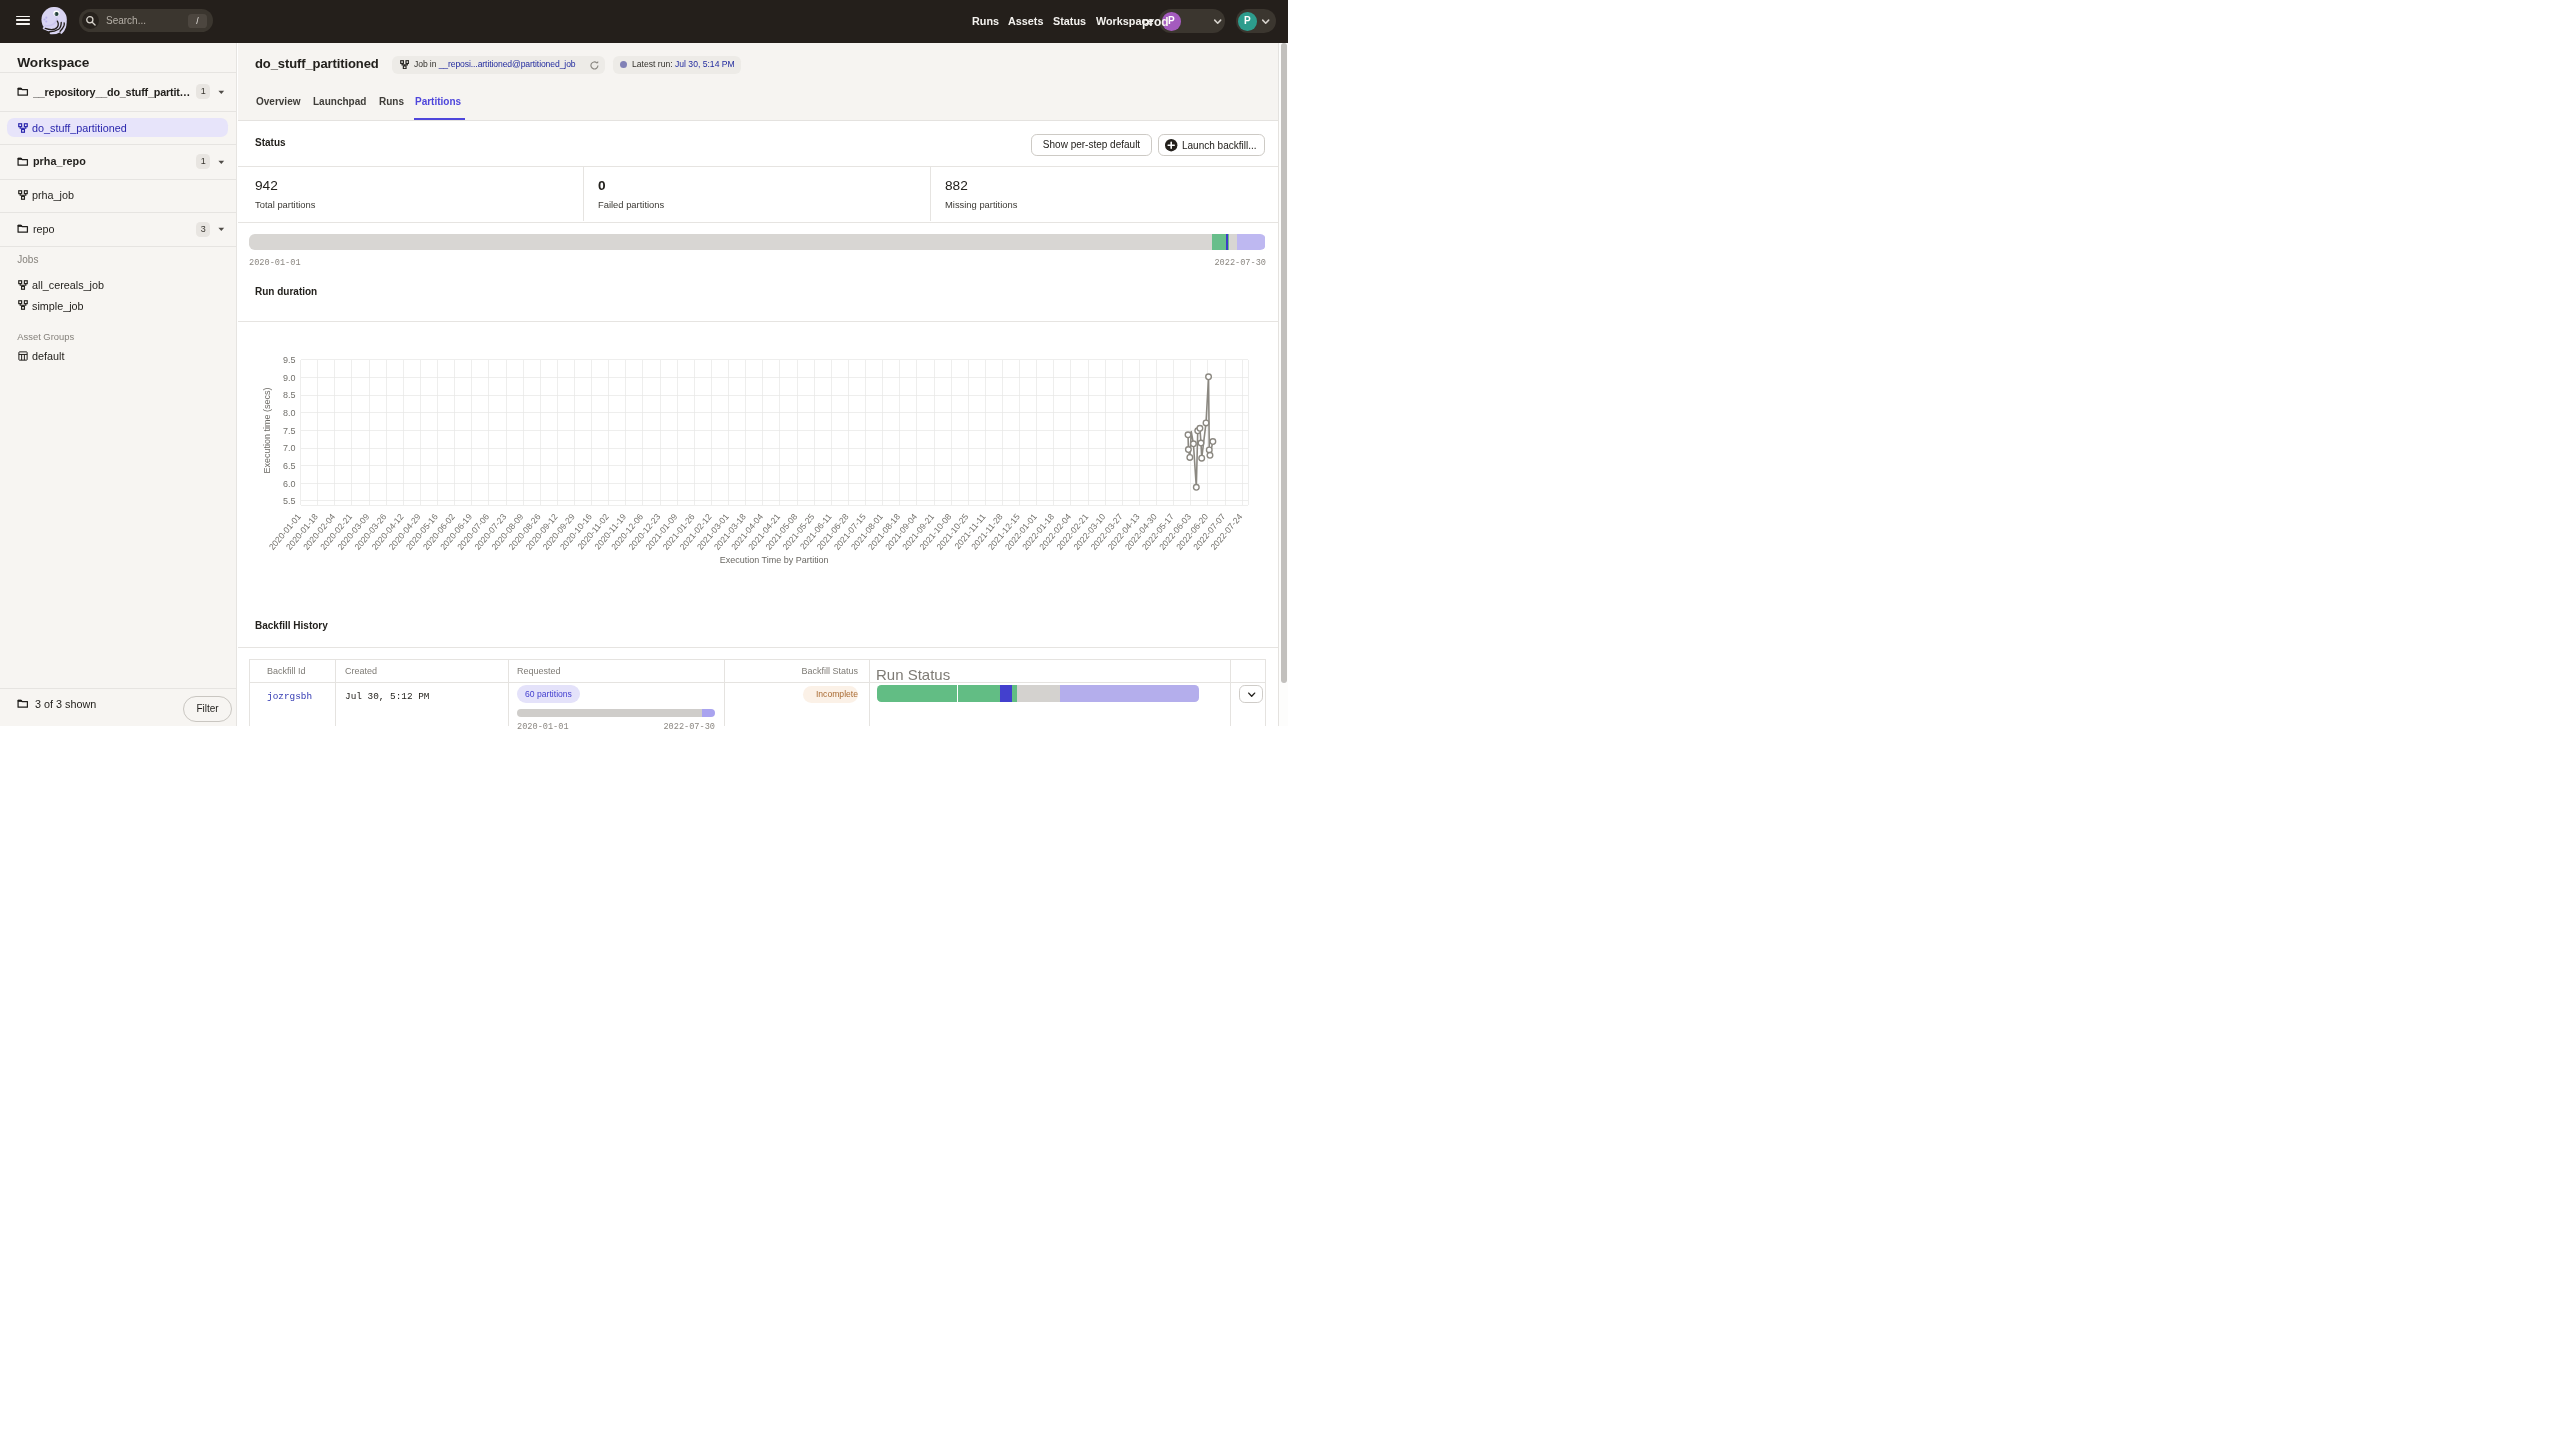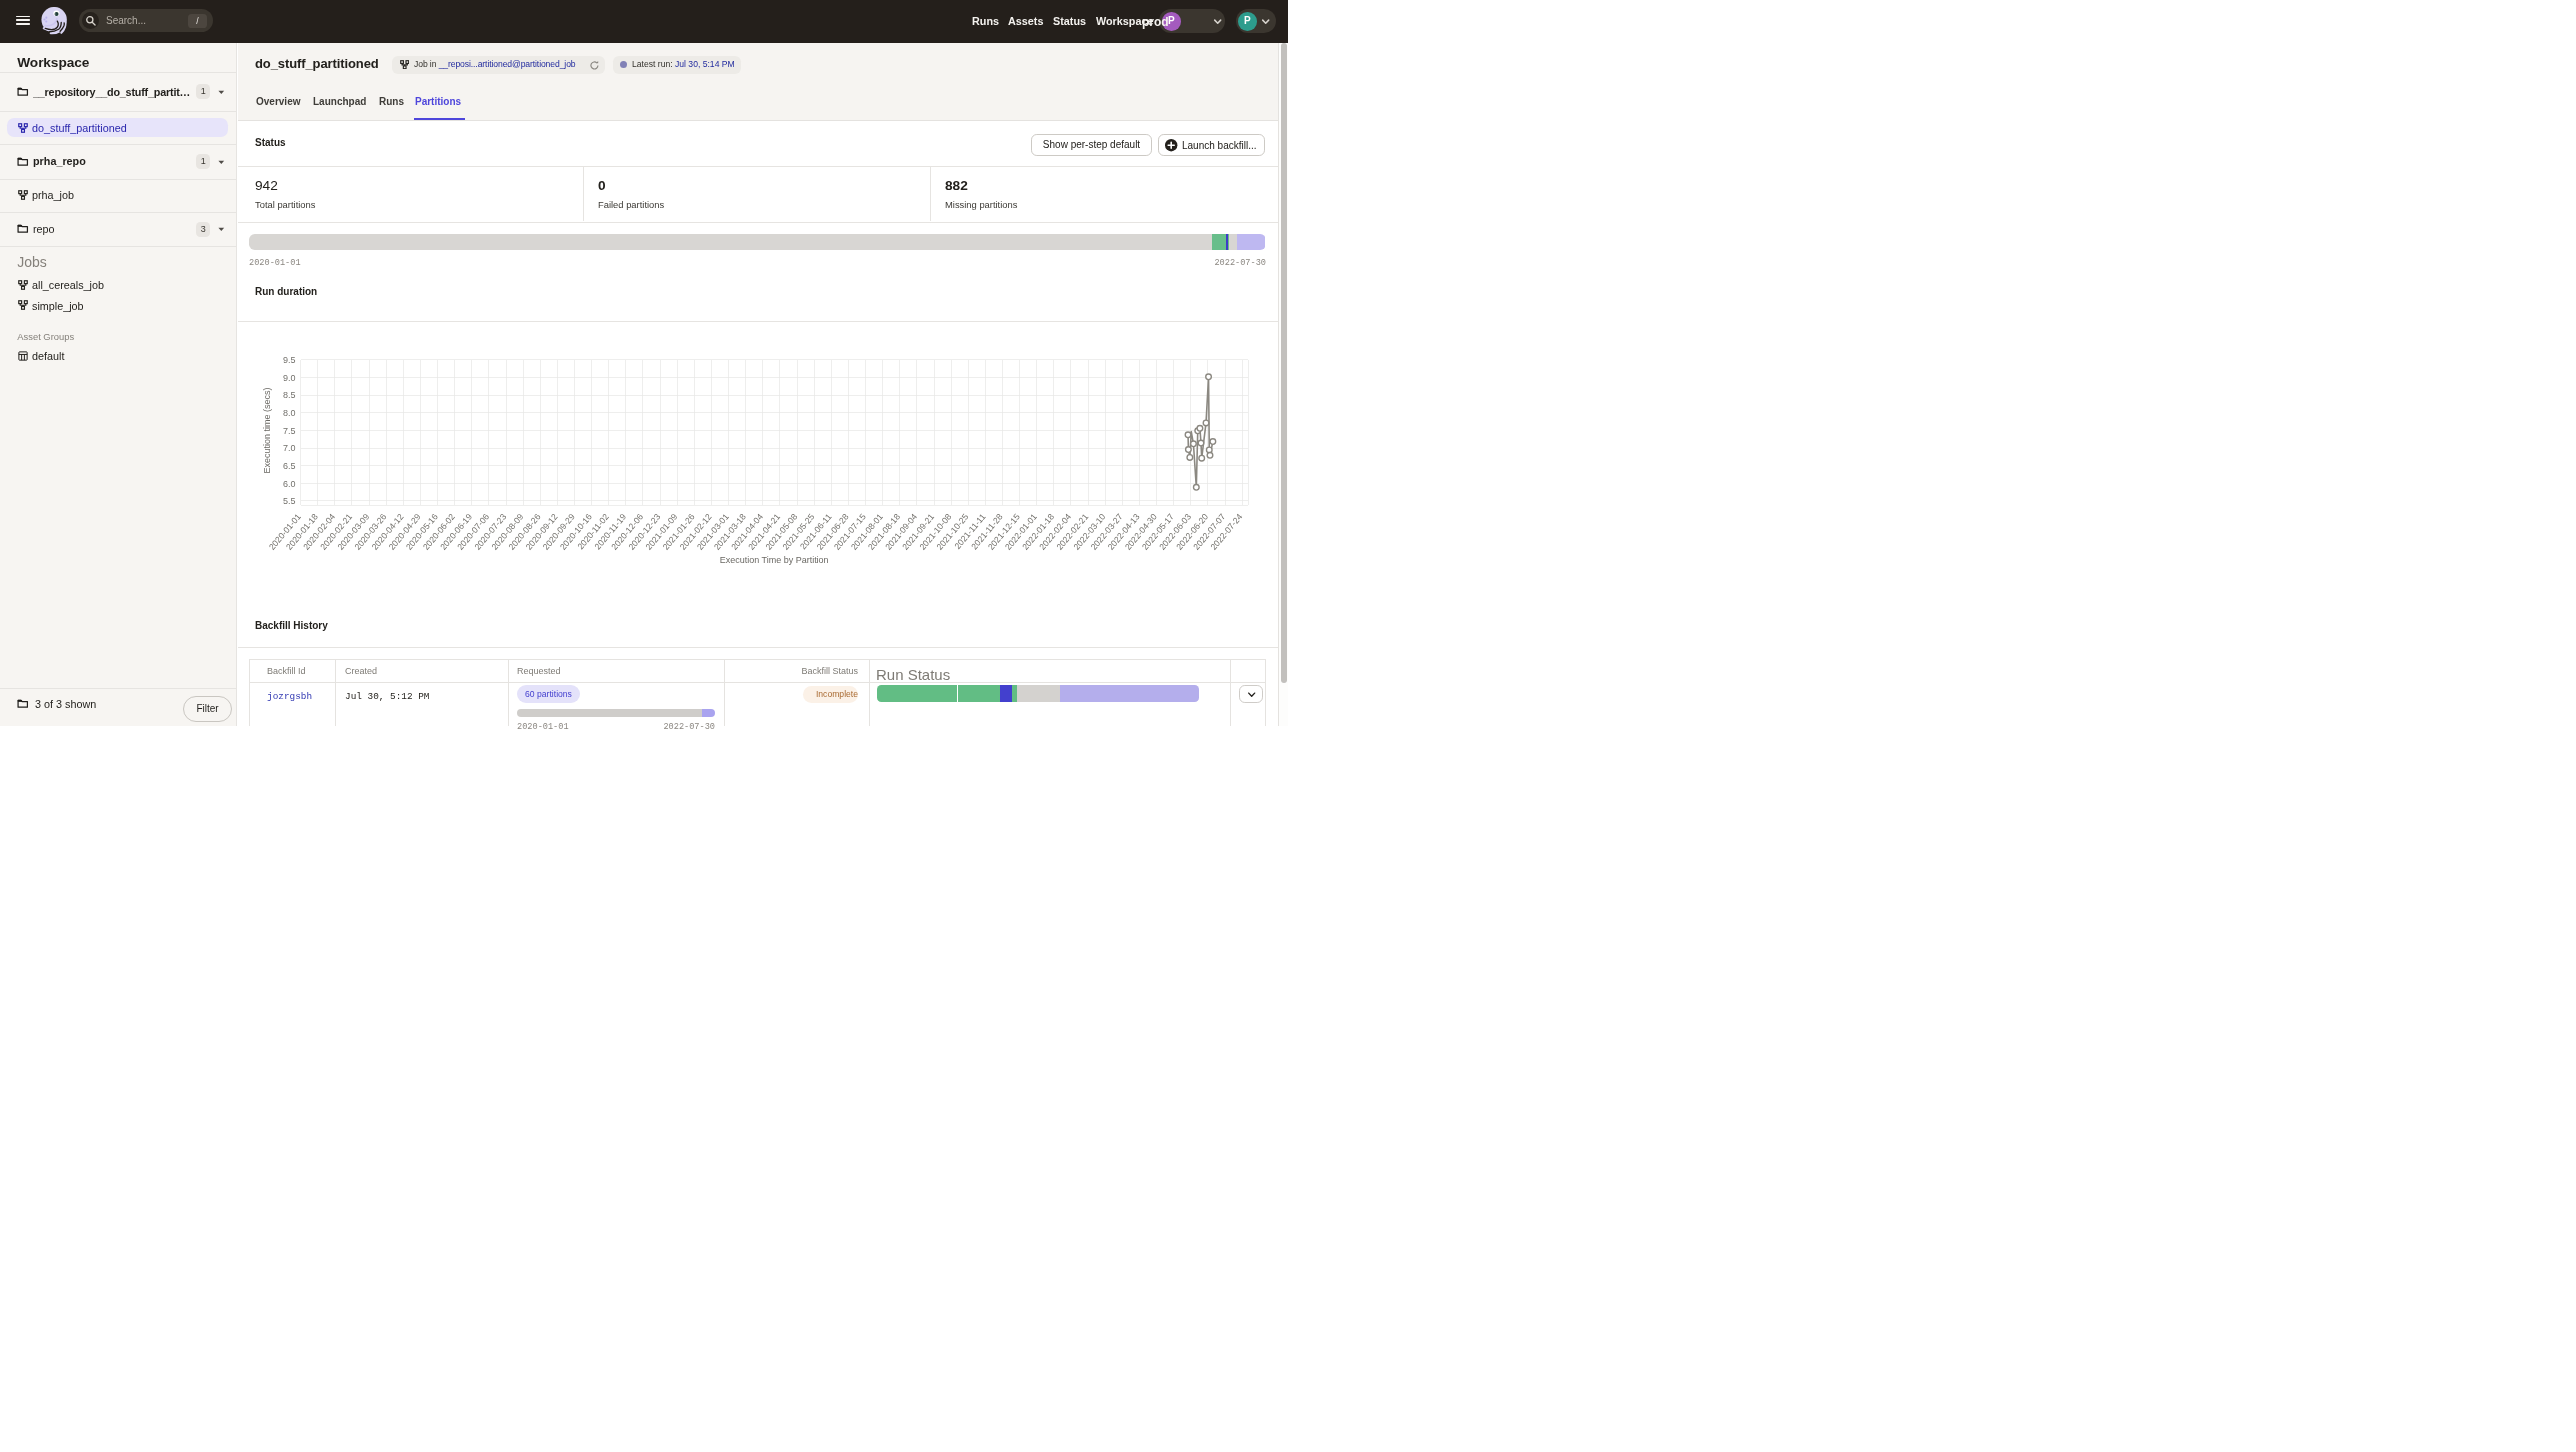--- a/index.html
+++ b/index.html
@@ -101,21 +101,21 @@
     <div class="abs nw" style="left:32px;top:189px;font-size:10.8px;color:#25231f">prha_job</div>
     <svg style="position:absolute;left:17.3px;top:223px" width="11.5" height="11.5" viewBox="0 0 16 16">
       <path d="M1.5 3.2 h4.2 l1.6 1.8 h7.2 v7.8 h-13 z" fill="none" stroke="#211f1c" stroke-width="1.7" stroke-linejoin="round"></path>
       <path d="M1.5 3.2 h4.2 l1.3 1.5 h-5.5 z" fill="#211f1c" stroke="#211f1c" stroke-width="1.2"></path>
     </svg>
     <div class="abs nw" style="left:33px;top:223px;font-size:10.8px;font-weight:400;color:#211f1c">repo</div>
     <div class="abs" style="left:196px;top:222px;width:14.4px;height:15px;background:#e8e5e1;border-radius:4.3px;font-size:9px;color:#38352f;text-align:center;line-height:15px">3</div>
     <svg style="position:absolute;left:217px;top:225px" width="8.6" height="8.6" viewBox="0 0 12 12">
       <path d="M2 4 l4 4.4 4-4.4 z" fill="#4f4c47"></path>
     </svg>
-    <div class="abs nw" style="left:17.3px;top:254px;font-size:14px;color:#85817b">Jobs</div>
+    <div class="abs nw" style="left:17.3px;top:254px;font-size:10px;color:#85817b">Jobs</div>
     <svg style="position:absolute;left:17.6px;top:280px" width="10" height="10" viewBox="0 0 16 16">
       <g fill="none" stroke="#25231f" stroke-width="1.9">
         <rect x="1.2" y="1.2" width="4.6" height="4.6"></rect>
         <rect x="10.2" y="1.2" width="4.6" height="4.6"></rect>
         <rect x="5.7" y="10.2" width="4.6" height="4.6"></rect>
         <path d="M3.5 5.8 v2.6 h9 v-2.6 M8 8.4 v1.8"></path>
       </g>
     </svg>
     <div class="abs nw" style="left:32px;top:279px;font-size:10.8px;color:#25231f">all_cereals_job</div>
     <svg style="position:absolute;left:17.6px;top:300px" width="10" height="10" viewBox="0 0 16 16">
@@ -171,21 +171,21 @@
     <svg style="position:absolute;left:1164px;top:138px" width="14.4" height="14.4" viewBox="0 0 20 20">
       <circle cx="10" cy="10" r="8.6" fill="#23201c"></circle>
       <path d="M10 5.8 v8.4 M5.8 10 h8.4" stroke="#ffffff" stroke-width="2.2" stroke-linecap="round"></path>
     </svg>
     <div class="abs nw" style="left:1182px;top:140px;font-size:10px;color:#23211d">Launch backfill...</div>
     <div class="abs" style="left:238px;top:166px;width:1040px;height:0.7px;background:#e6e4e1"></div>
     <div class="abs nw" style="left:255px;top:178px;font-size:13.7px;font-weight:400;color:#23211d">942</div>
     <div class="abs nw" style="left:255px;top:199px;font-size:9.4px;color:#3c3a35">Total partitions</div>
     <div class="abs nw" style="left:598px;top:178px;font-size:13.7px;font-weight:700;color:#23211d">0</div>
     <div class="abs nw" style="left:598px;top:199px;font-size:9.4px;color:#3c3a35">Failed partitions</div>
-    <div class="abs nw" style="left:945px;top:178px;font-size:13.7px;font-weight:700;color:#23211d">882</div>
+    <div class="abs nw" style="left:945px;top:178px;font-size:13.7px;font-weight:400;color:#23211d">882</div>
     <div class="abs nw" style="left:945px;top:199px;font-size:9.4px;color:#3c3a35">Missing partitions</div>
     <div class="abs" style="left:583px;top:166px;width:0.7px;height:55px;background:#e6e4e1"></div>
     <div class="abs" style="left:930px;top:166px;width:0.7px;height:55px;background:#e6e4e1"></div>
     <div class="abs" style="left:238px;top:222px;width:1040px;height:0.7px;background:#e6e4e1"></div>
     <div class="abs" style="left:249px;top:234px;width:1017px;height:16px;border-radius:5.8px;overflow:hidden">
       <div class="abs" style="left:0;top:0;width:963px;height:100%;background:#d8d6d3"></div>
       <div class="abs" style="left:963px;top:0;width:13.7px;height:100%;background:#68be8b"></div>
       <div class="abs" style="left:977px;top:0;width:2.2px;height:100%;background:#3e3cc9"></div>
       <div class="abs" style="left:979px;top:0;width:1.1px;height:100%;background:#68be8b"></div>
       <div class="abs" style="left:980px;top:0;width:8.3px;height:100%;background:#d8d6d3"></div>

